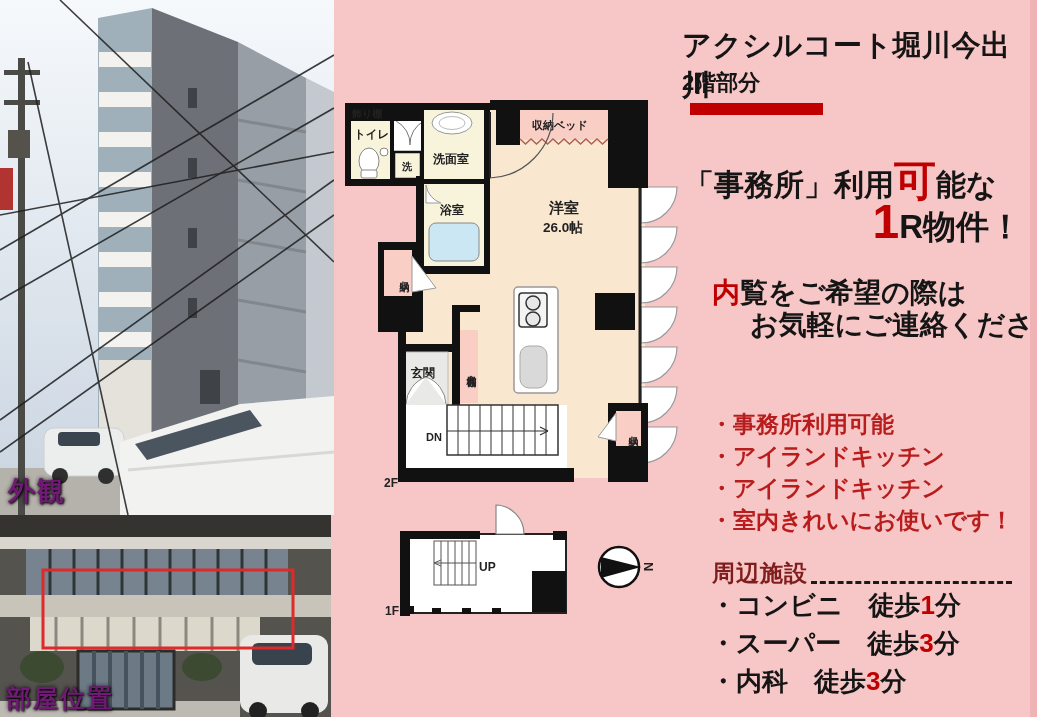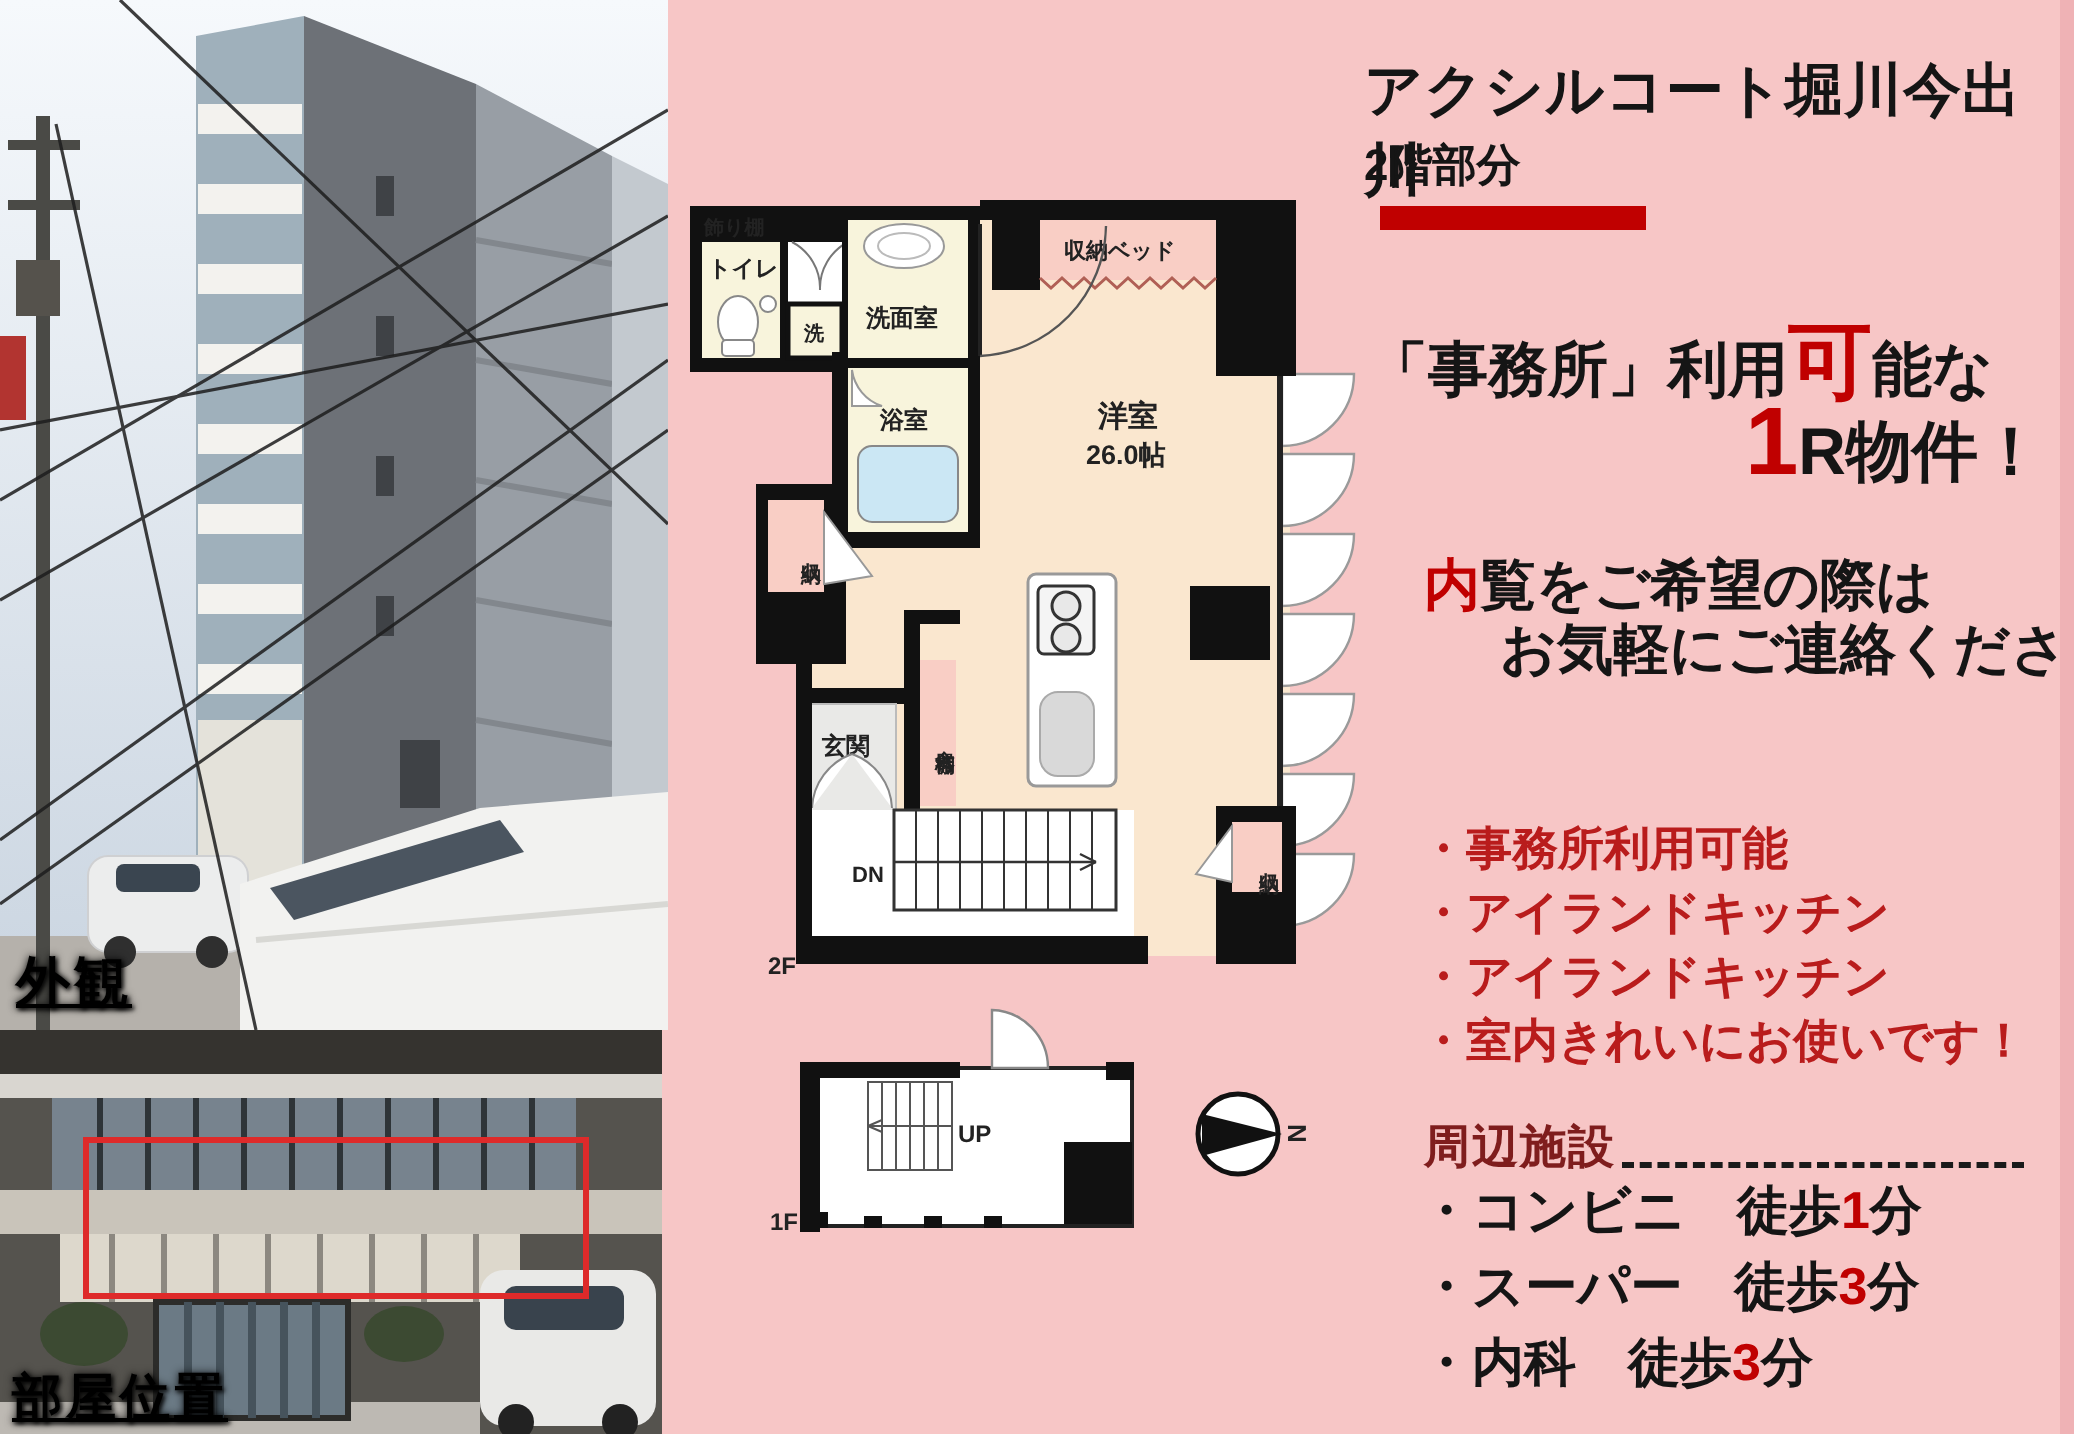--- a/index.html
+++ b/index.html
@@ -1,21 +1,21 @@
 <!DOCTYPE html>
 <html><head>
 <meta charset="utf-8">
 <style>
   html,body{margin:0;padding:0;}
   body{font-family:"Liberation Sans","DejaVu Sans",sans-serif;}
   #canvas{position:relative;width:1037px;height:717px;background:#F7C6C6;overflow:hidden;}
   .abs{position:absolute;}
   .photo{display:block;}
-  .photo-label{position:absolute;color:#000000;font-weight:700;
-    text-shadow:0 0 4px rgba(0,0,0,.85),1px 1px 2px rgba(0,0,0,.9);letter-spacing:2px;text-decoration:underline;}
+  .photo-label{position:absolute;color:#701a75;font-weight:700;
+    text-shadow:0 0 4px rgba(0,0,0,.85),1px 1px 2px rgba(0,0,0,.9);letter-spacing:2px;}
   .title{font-weight:700;color:#151515;text-align:left;}
   .accent-red{color:#C00000;}
   .big-line{font-weight:700;color:#151515;white-space:nowrap;}
   .heading-row{display:flex;align-items:flex-end;}
   .dashline{flex:1;border-bottom:3px dashed #1a1a1a;margin-bottom:5px;margin-left:3px;}
   .point-heading{color:#ED9E53;font-size:23px;font-weight:700;letter-spacing:1px;}
   .fac-heading{color:#7f1d1d;font-size:23px;font-weight:700;letter-spacing:1px;}
   .point-item{font-size:23px;font-weight:700;color:#b91c1c;line-height:32px;white-space:nowrap;}
   .fac-item{font-size:26px;font-weight:700;color:#151515;line-height:38px;white-space:nowrap;}
   .vtext{position:absolute;writing-mode:vertical-rl;text-orientation:upright;

